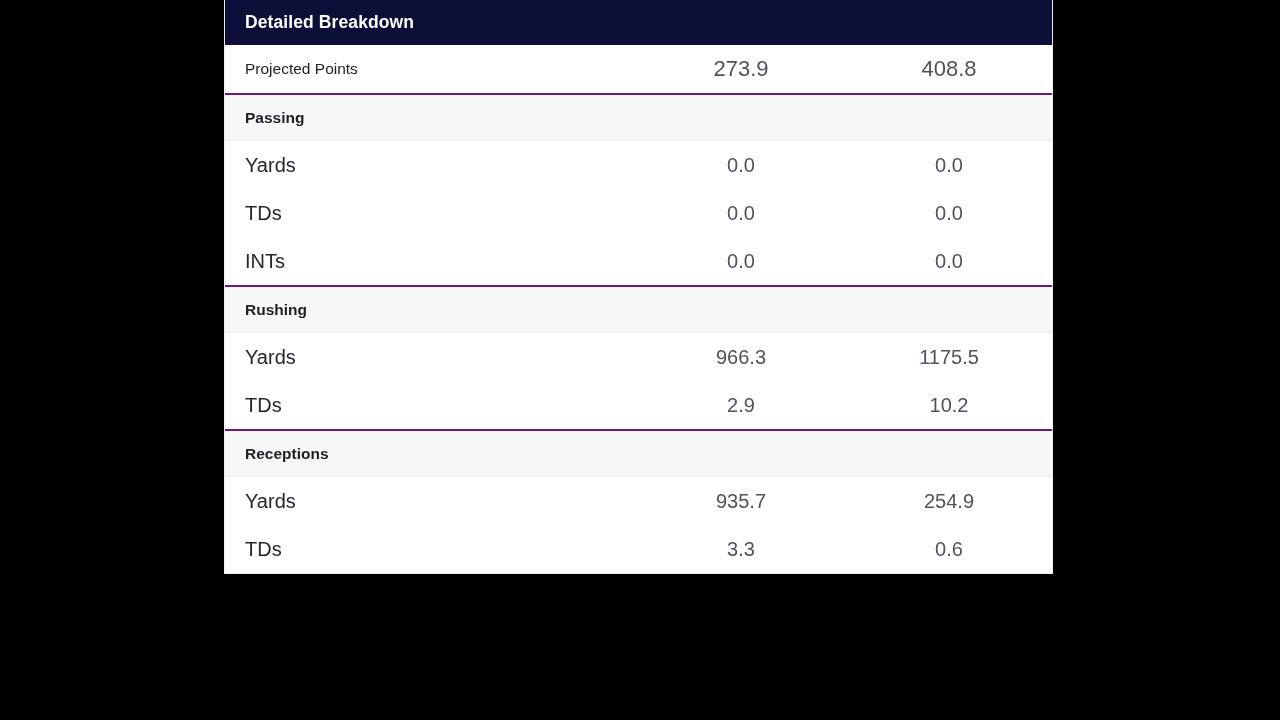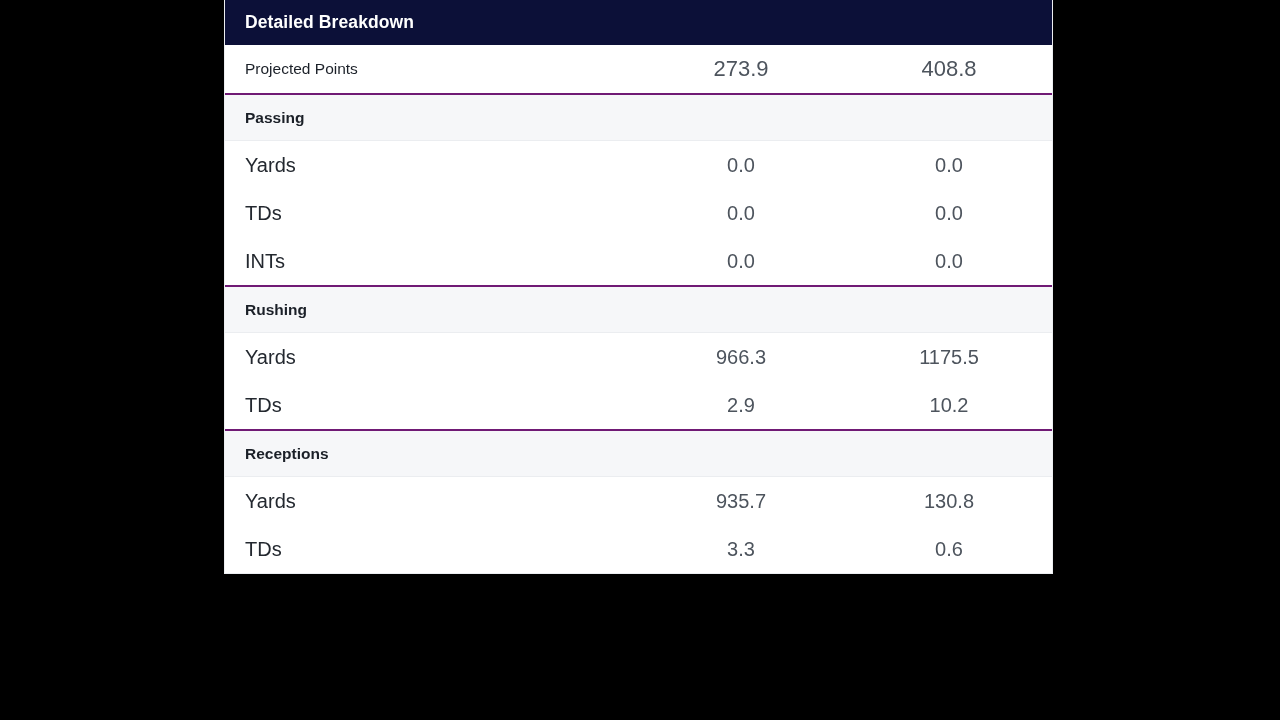--- a/index.html
+++ b/index.html
@@ -200,21 +200,21 @@
             <td class="val">10.2</td>
           </tr>
           <tr class="section-row">
             <td>Receptions</td>
             <td class="blank"></td>
             <td class="blank"></td>
           </tr>
           <tr class="data-row">
             <td class="lbl">Yards</td>
             <td class="val">935.7</td>
-            <td class="val">130.8</td>
+            <td class="val">254.9</td>
           </tr>
           <tr class="data-row">
             <td class="lbl">TDs</td>
             <td class="val">3.3</td>
             <td class="val">0.6</td>
           </tr>
         </tbody>
     </table>
 
   </div>

